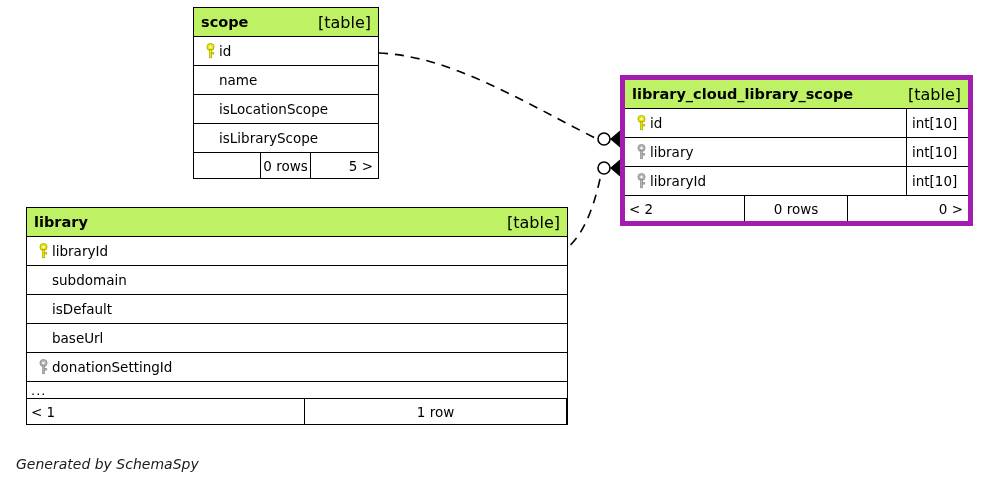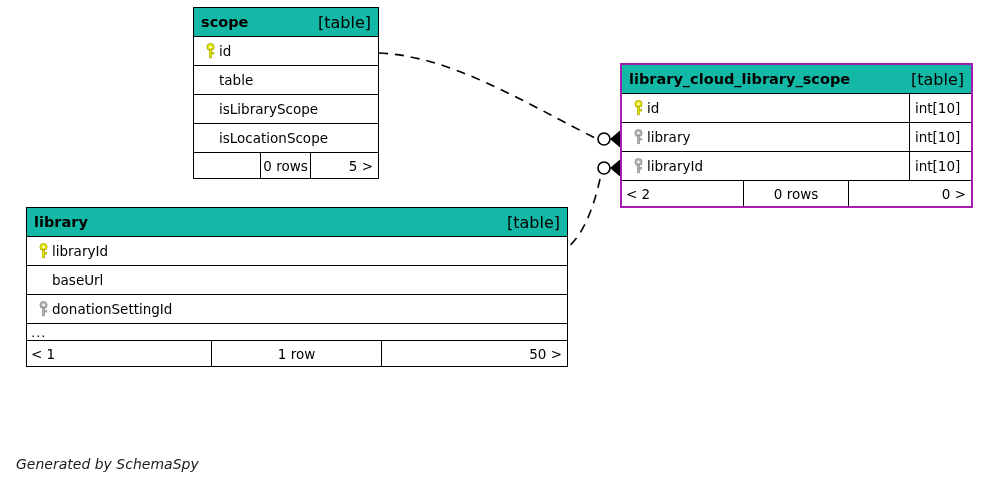--- a/index.html
+++ b/index.html
@@ -16,28 +16,29 @@
   }
 
   
   .er-table {
     position: absolute;
     background: #ffffff;
     border: 1px solid #000000;
     box-sizing: border-box;
   }
   .er-table.focus {
-    border: 2px solid #a21caf;
+    border: 5px solid #a21caf;
+    margin-top: 12px;
   }
 
   .tbl-header {
     display: flex;
     align-items: center;
     justify-content: space-between;
-    background: #14b8a6;
+    background: #bef264;
     border-bottom: 1px solid #000000;
     padding: 0 7px;
     box-sizing: border-box;
     height: 29px;
   }
   .tbl-name {
     font-weight: bold;
     font-size: 14.5px;
     color: #000000;
     white-space: nowrap;
@@ -183,35 +184,35 @@
           <rect x="6.7" y="9.4" width="2.1" height="1.7" fill="#e8e800" stroke="#a3a300" stroke-width="0.6"></rect>
         </svg>
       </span>
       <span class="col-name">id</span>
     </div>
   </div>
 
   <div class="col-row">
     <div class="col-main">
       <span class="keyslot"></span>
-      <span class="col-name">table</span>
+      <span class="col-name">name</span>
+    </div>
+  </div>
+
+  <div class="col-row">
+    <div class="col-main">
+      <span class="keyslot"></span>
+      <span class="col-name">isLocationScope</span>
     </div>
   </div>
 
   <div class="col-row">
     <div class="col-main">
       <span class="keyslot"></span>
       <span class="col-name">isLibraryScope</span>
-    </div>
-  </div>
-
-  <div class="col-row">
-    <div class="col-main">
-      <span class="keyslot"></span>
-      <span class="col-name">isLocationScope</span>
     </div>
   </div>
 
   <div class="tbl-footer">
     <span class="foot-cell foot-left"></span>
     <span class="foot-cell foot-center">0 rows</span>
     <span class="foot-cell foot-right">5 &gt;</span>
   </div>
 </div>
 
@@ -288,21 +289,33 @@
           <circle cx="5.5" cy="4" r="3.6" fill="#e8e800" stroke="#a3a300" stroke-width="0.8"></circle>
           <circle cx="5.5" cy="4" r="1.2" fill="#ffffff"></circle>
           <rect x="4.3" y="6.6" width="2.4" height="8.2" fill="#e8e800" stroke="#a3a300" stroke-width="0.6"></rect>
           <rect x="6.7" y="9.4" width="2.1" height="1.7" fill="#e8e800" stroke="#a3a300" stroke-width="0.6"></rect>
         </svg>
       </span>
       <span class="col-name">libraryId</span>
     </div>
   </div>
 
-
+  <div class="col-row">
+    <div class="col-main">
+      <span class="keyslot"></span>
+      <span class="col-name">subdomain</span>
+    </div>
+  </div>
+
+  <div class="col-row">
+    <div class="col-main">
+      <span class="keyslot"></span>
+      <span class="col-name">isDefault</span>
+    </div>
+  </div>
 
   <div class="col-row">
     <div class="col-main">
       <span class="keyslot"></span>
       <span class="col-name">baseUrl</span>
     </div>
   </div>
 
   <div class="col-row">
     <div class="col-main">
@@ -316,17 +329,16 @@
       </span>
       <span class="col-name">donationSettingId</span>
     </div>
   </div>
 
   <div class="ellipsis-row">...</div>
 
   <div class="tbl-footer">
     <span class="foot-cell foot-left">&lt; 1</span>
     <span class="foot-cell foot-center">1 row</span>
-    <span class="foot-cell foot-right">50 &gt;</span>
   </div>
 </div>
 
 <div class="caption">Generated by SchemaSpy</div>
 
 </body></html>

